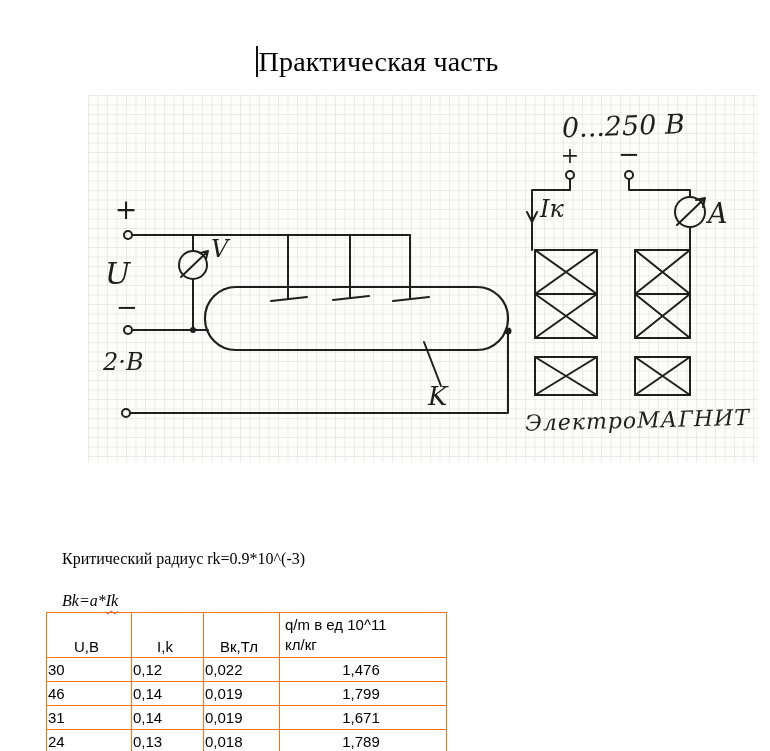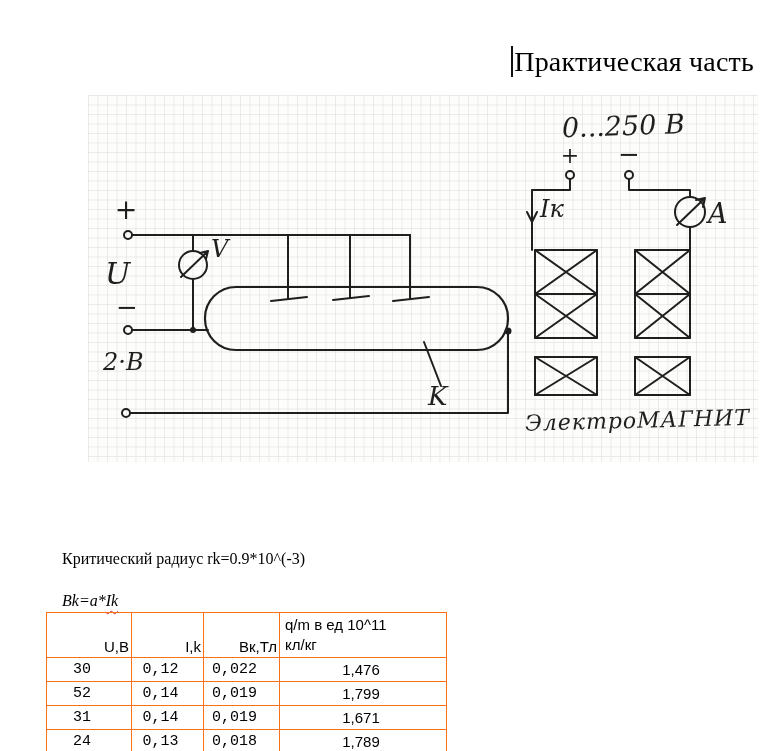--- a/index.html
+++ b/index.html
@@ -3,21 +3,21 @@
 <meta charset="utf-8">
 <style>
   html, body { margin:0; padding:0; }
   body {
     width:770px; height:751px; overflow:hidden; position:relative;
     background:#ffffff; color:#000;
     font-family:"Liberation Serif", serif;
   }
   .title {
     position:absolute; top:46px; left:0; width:754px;
-    text-align:right; font-size:28px; font-weight:400; margin:0;
+    text-align:center; font-size:28px; font-weight:400; margin:0;
     letter-spacing:.2px;
   }
   .caret {
     display:inline-block; width:2px; height:31px; background:#111;
     vertical-align:-6px; margin-right:1px;
   }
   .diagram { position:absolute; left:88px; top:95px; width:670px; height:367px; }
   .diagram svg text {
     font-family:"DejaVu Serif", serif; font-style:italic;
     fill:#1f1f1f; stroke:none;
@@ -35,24 +35,24 @@
   table.data-table {
     position:absolute; left:46px; top:612px;
     border-collapse:collapse; table-layout:fixed; width:400px;
     font-family:"Liberation Sans", sans-serif; font-size:15px; color:#000;
   }
   .data-table td, .data-table th { border:1px solid #f97316; overflow:hidden; }
   .data-table th { font-weight:400; }
   .col0{width:85px}.col1{width:72px}.col2{width:76px}.col3{width:167px}
   thead tr { height:45px; }
   tbody tr { height:24px; }
-  th.hb { vertical-align:bottom; text-align:right; padding:0 2px 2px 5px; }
+  th.hb { vertical-align:bottom; text-align:center; padding:0 10px 2px 5px; }
   th.ht { vertical-align:top; text-align:left; padding:2px 2px 0 5px; line-height:1.3; }
   th.ht .hwrap { display:inline-block; max-width:125px; }
-  td.c0, td.c1, td.c2 { text-align:center; padding-right:15px;font-family:Liberation Mono, monospace; }
+  td.c0, td.c1, td.c2 { text-align:left; padding-right:15px; }
   td.c3 { text-align:center; padding-right:5px; }
 </style>
 </head>
 <body>
 
 <h1 class="title"><span class="caret"></span><span>Практическая часть</span></h1>
 
 <div class="diagram">
   <svg width="670" height="367" viewBox="0 0 670 367" xmlns="http://www.w3.org/2000/svg">
     <defs>
@@ -159,21 +159,21 @@
     </tr>
   </thead>
   <tbody>
     <tr>
       <td class="c0">30</td>
       <td class="c1">0,12</td>
       <td class="c2">0,022</td>
       <td class="c3">1,476</td>
     </tr>
     <tr>
-      <td class="c0">52</td>
+      <td class="c0">46</td>
       <td class="c1">0,14</td>
       <td class="c2">0,019</td>
       <td class="c3">1,799</td>
     </tr>
     <tr>
       <td class="c0">31</td>
       <td class="c1">0,14</td>
       <td class="c2">0,019</td>
       <td class="c3">1,671</td>
     </tr>

